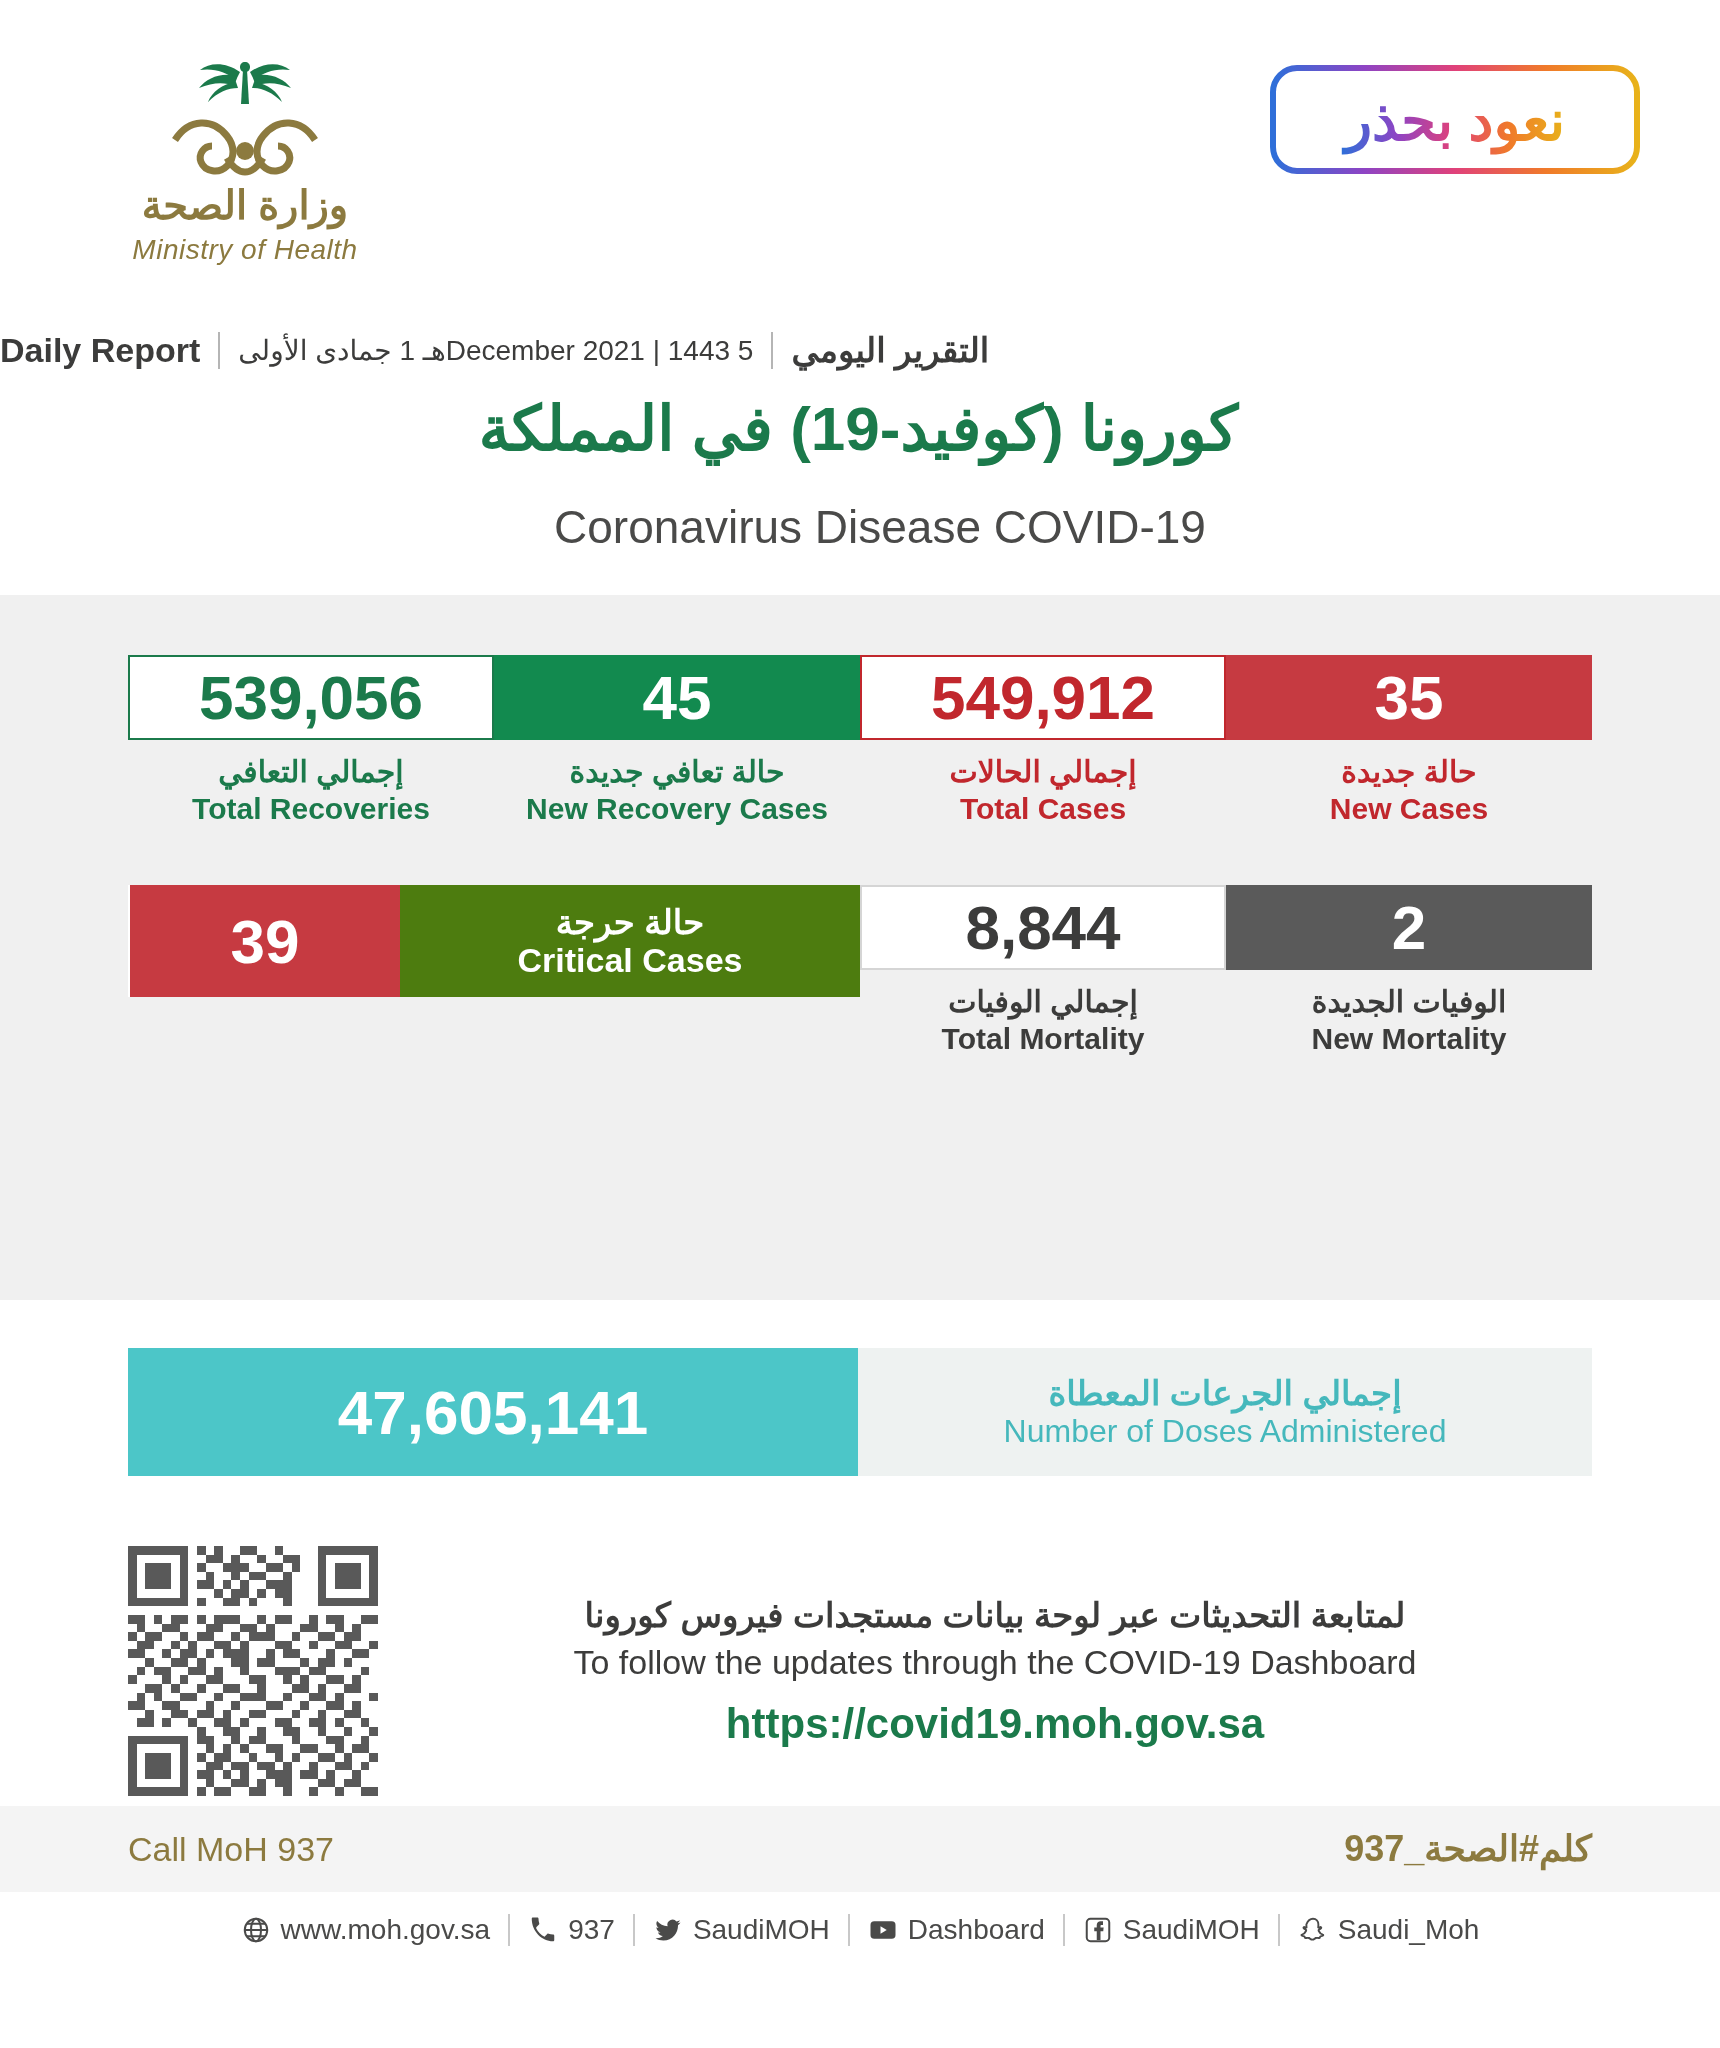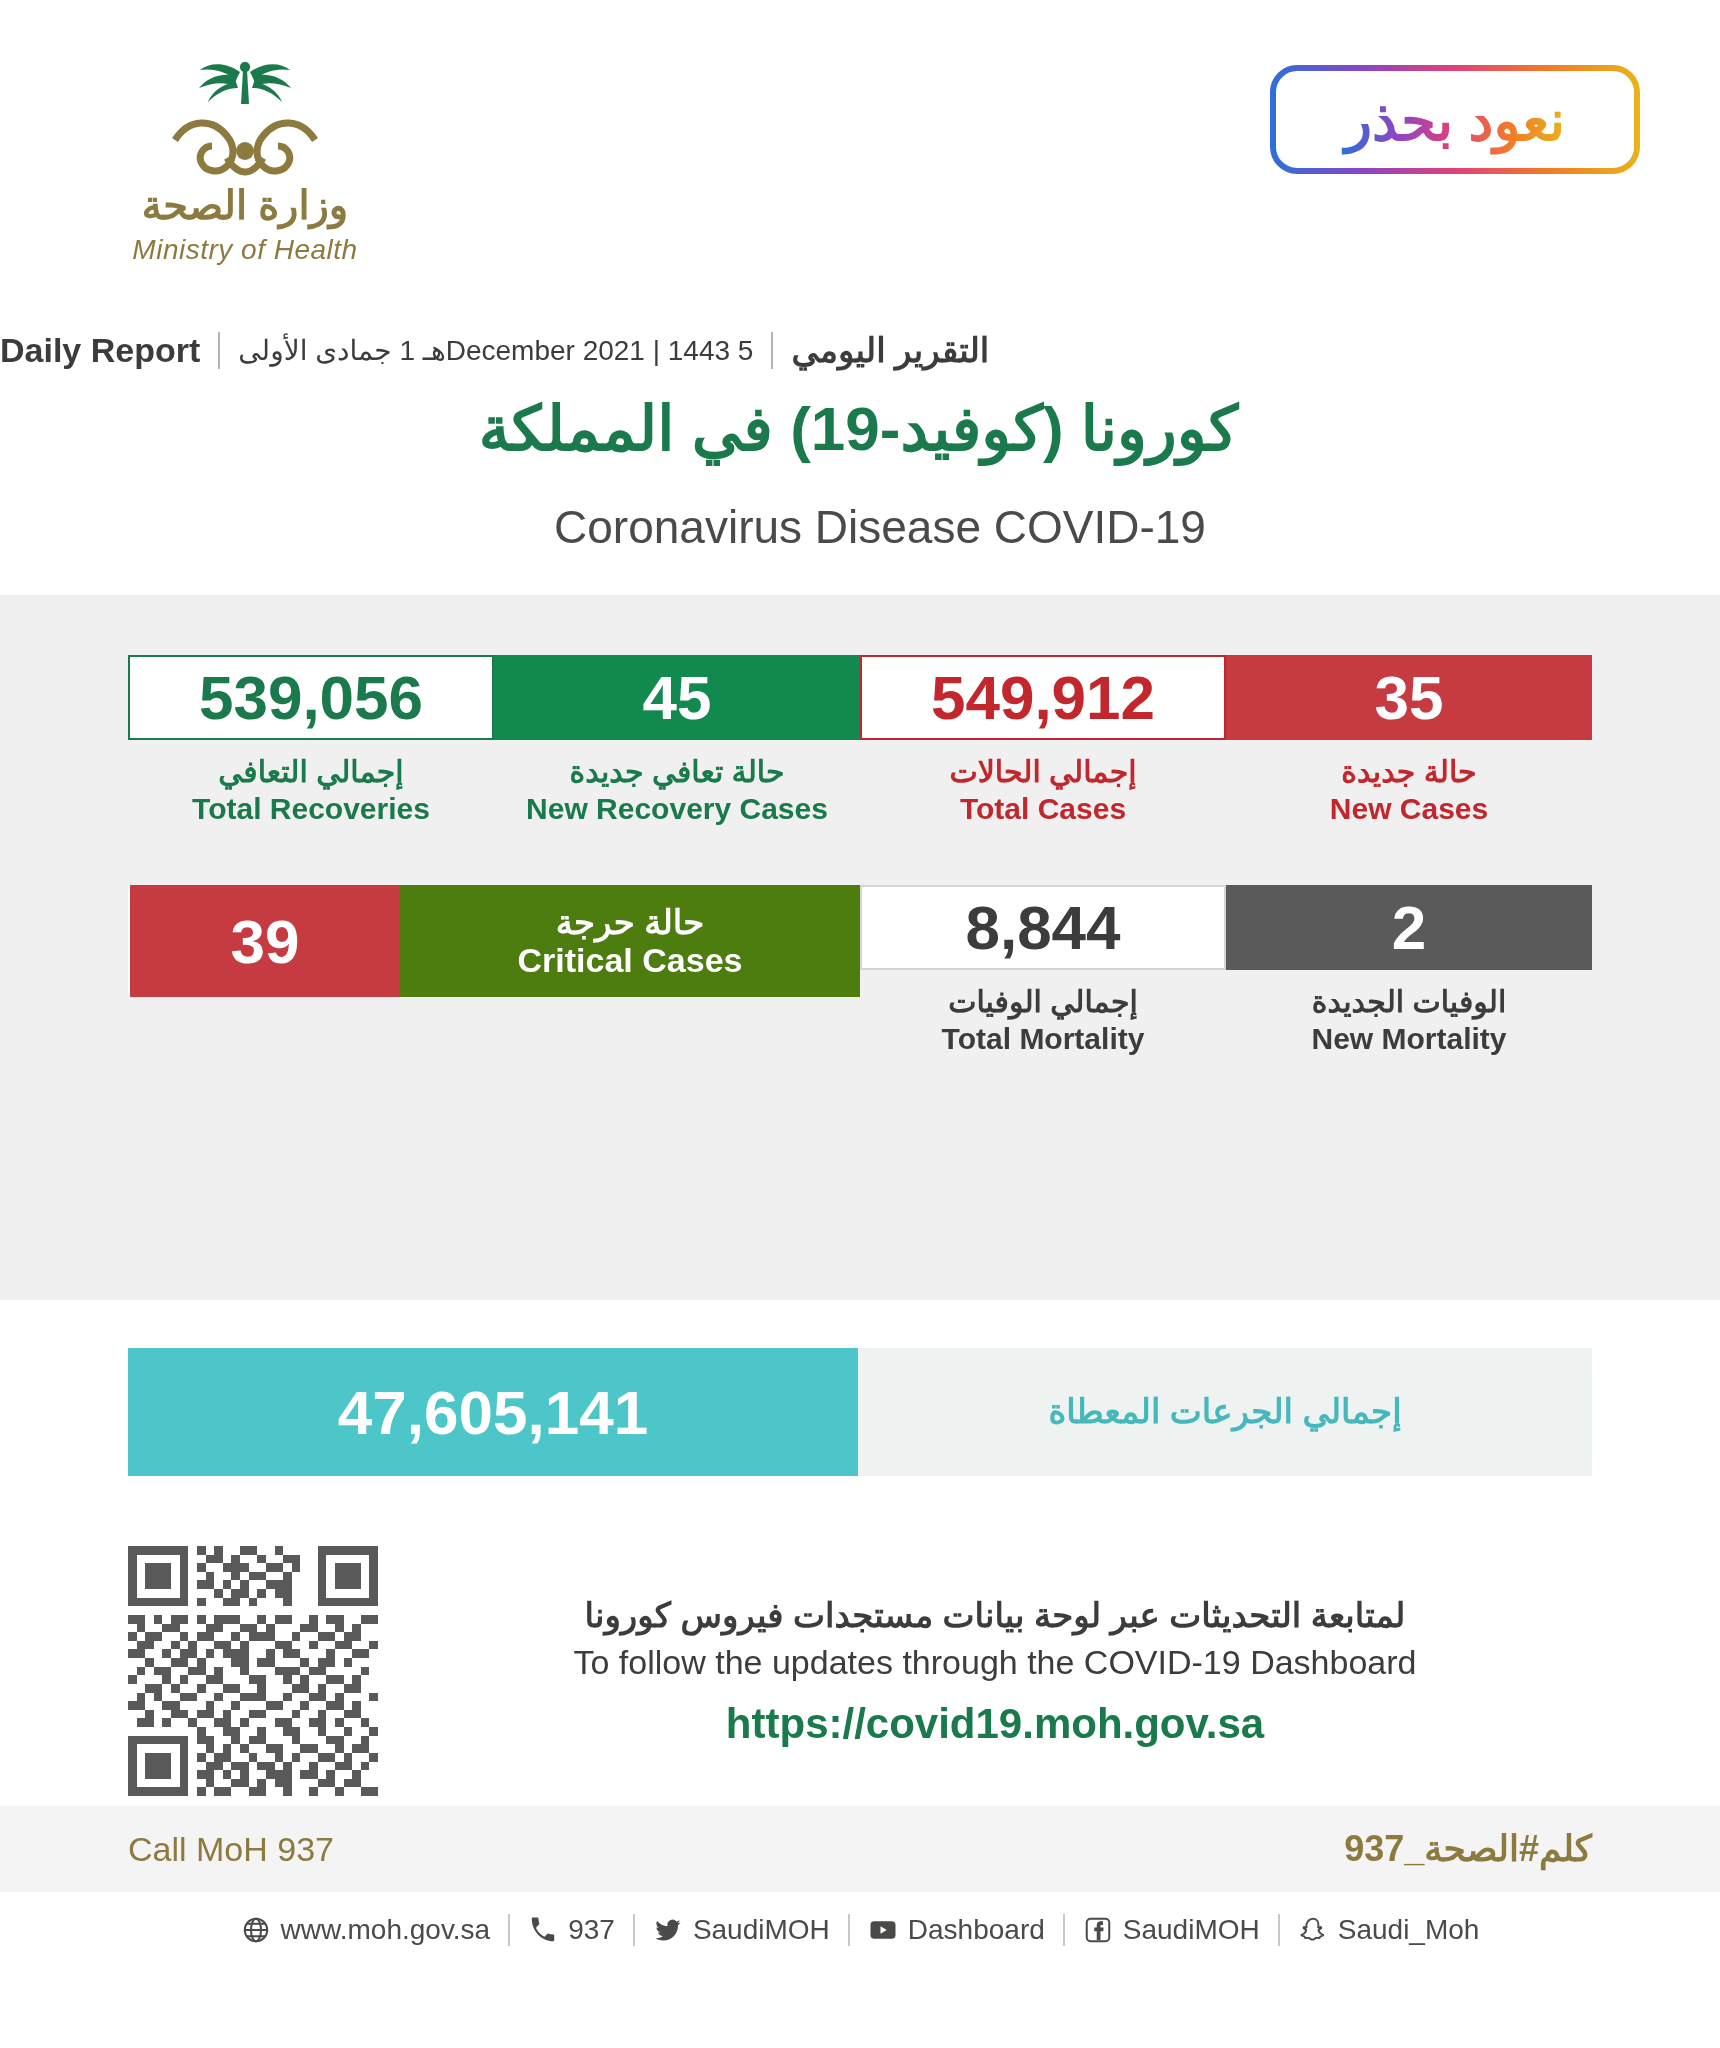--- a/index.html
+++ b/index.html
@@ -438,20 +438,21 @@
         <div class="crit-num">39</div>
       </div>
 
     </div>
   </div>
 
   <div class="doses-section">
     <div class="doses">
       <div class="doses-label">
         <div class="ar">إجمالي الجرعات المعطاة</div>
+        <div class="en">Number of Doses Administered</div>
       </div>
       <div class="doses-num">47,605,141</div>
     </div>
   </div>
 
   <div class="dash">
     <div class="qr">
       <svg width="250" height="250" viewBox="0 0 29 29" shape-rendering="crispEdges">
         <rect width="29" height="29" fill="#ffffff"></rect>
         <g fill="#595959">

